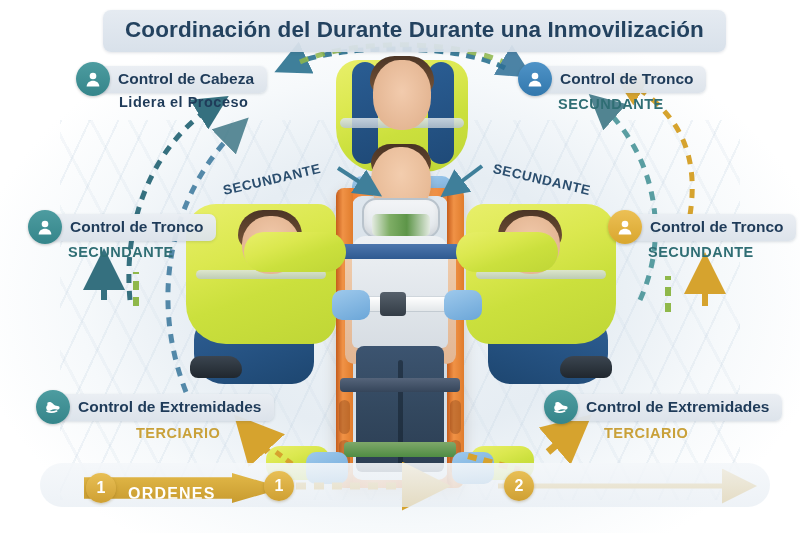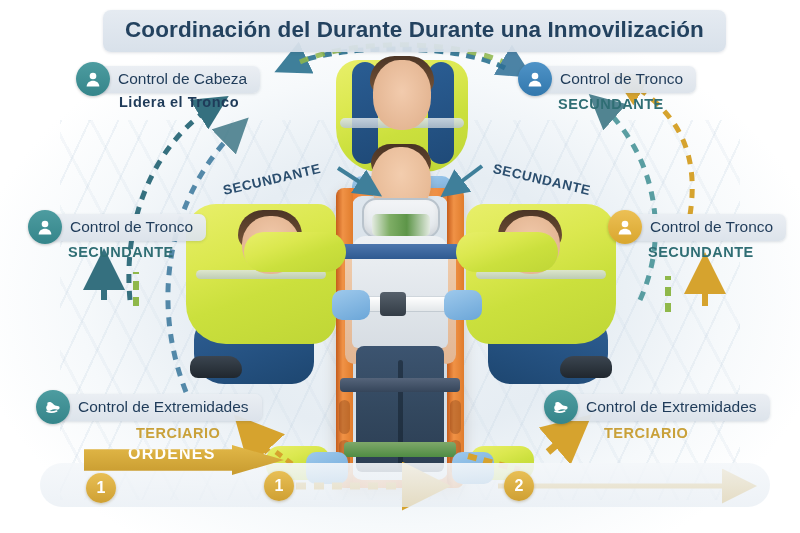--- a/index.html
+++ b/index.html
@@ -202,21 +202,21 @@
   .chip { position: absolute; display: flex; align-items: center; }
   .chip-pill {
     display: flex; align-items: center;
     background: linear-gradient(180deg, rgba(234,238,243,.97), rgba(219,226,234,.95));
     border-radius: 7px;
     padding: 4px 13px 5px 34px;
     box-shadow: 0 1px 3px rgba(40,60,85,.16);
     margin-left: -26px;
   }
   .chip-pill span {
-    font-size: 15.5px; font-weight: normal; color: #1f3b59; white-space: nowrap;
+    font-size: 15.5px; font-weight: bold; color: #1f3b59; white-space: nowrap;
   }
   .avatar {
     position: relative; z-index: 3;
     width: 34px; height: 34px; border-radius: 50%;
     display: flex; align-items: center; justify-content: center;
     box-shadow: 0 1px 3px rgba(0,0,0,.22);
     flex: 0 0 auto;
   }
   .avatar svg { display:block; }
   .sub {
@@ -242,24 +242,24 @@
   }
   .seq-badge {
     position: absolute; width: 30px; height: 30px; border-radius: 50%;
     background: linear-gradient(180deg,#e8bf55,#cfa033);
     color: #ffffff; font-size: 16px; font-weight: bold;
     display: flex; align-items: center; justify-content: center;
     box-shadow: 0 1px 3px rgba(110,80,10,.3);
     z-index: 4;
   }
   .seq-arrow-label {
-    position: absolute; left: 84px; top: 445px;
+    position: absolute; left: 84px; top: 473px;
     height: 30px; width: 200px;
     background: linear-gradient(180deg,#e2b848,#c89b2f);
-    display: flex; align-items: flex-start;
+    display: flex; align-items: flex-end;
     color: #ffffff; font-size: 16px; font-weight: bold; letter-spacing: 1.2px;
     padding-left: 44px;
     clip-path: polygon(0 14%, 74% 14%, 74% 0, 100% 50%, 74% 100%, 74% 86%, 0 86%);
     z-index: 2;
   }
 </style>
 </head>
 <body>
 
 <div id="stage">
@@ -395,21 +395,21 @@
     <div class="avatar" style="background:linear-gradient(180deg,#4d9ca0,#35858a);">
       <svg width="20" height="20" viewBox="0 0 24 24">
           <circle cx="12" cy="8.4" r="4" fill="#fff"></circle>
           <path d="M4.4 21c0-4.3 3.4-7 7.6-7s7.6 2.7 7.6 7z" fill="#fff"></path>
         </svg>
     </div>
     <div class="chip-pill">
       <span>Control de Cabeza</span>
     </div>
   </div>
-  <div class="sub" style="left:119px; top:94px; color:#1f3b59;">Lidera el Tronco</div>
+  <div class="sub" style="left:119px; top:94px; color:#1f3b59;">Lidera el Proceso</div>
 
   <div class="chip" style="left:518px; top:62px;">
     <div class="avatar" style="background:linear-gradient(180deg,#4f93c7,#3278ad);">
       <svg width="20" height="20" viewBox="0 0 24 24">
           <circle cx="12" cy="8.4" r="4" fill="#fff"></circle>
           <path d="M4.4 21c0-4.3 3.4-7 7.6-7s7.6 2.7 7.6 7z" fill="#fff"></path>
         </svg>
     </div>
     <div class="chip-pill">
       <span>Control de Tronco</span>

